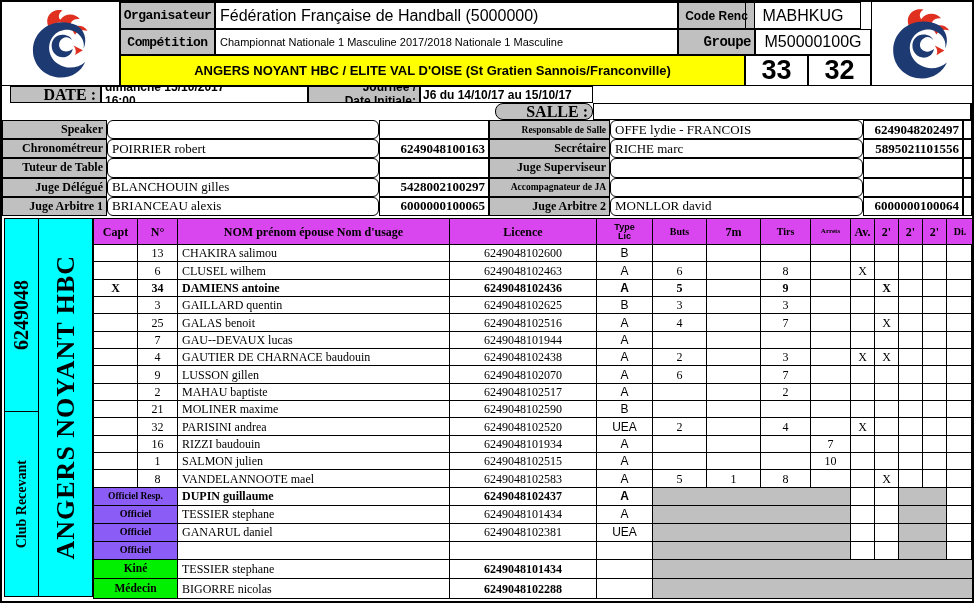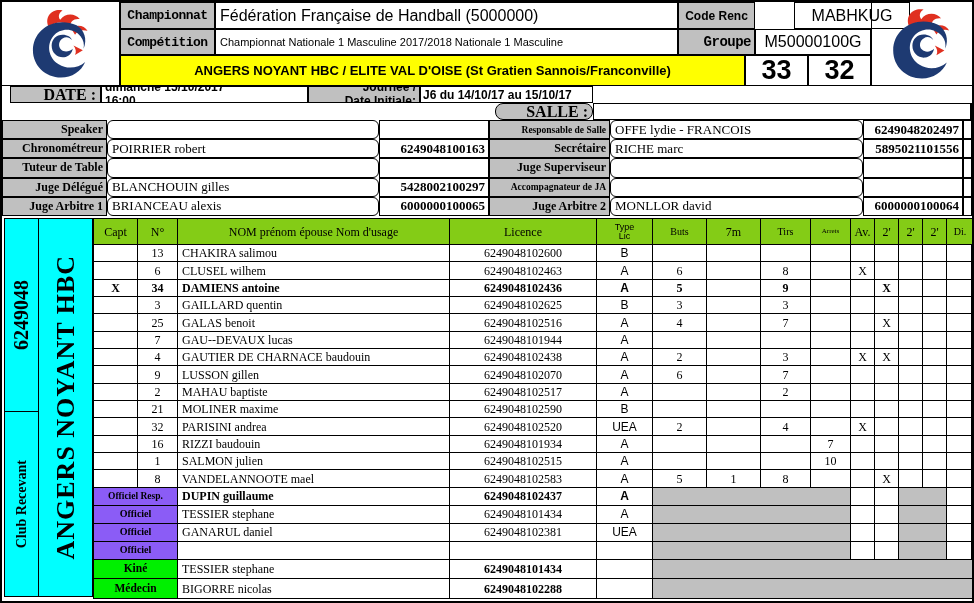--- a/index.html
+++ b/index.html
@@ -18,21 +18,21 @@
   
   .band-top{left:0;top:0;width:970px;height:84px;}
   .logo-cell{left:0;top:0;width:118px;height:84px;border-right:1px solid #000;border-bottom:1px solid #000;
              display:flex;align-items:center;justify-content:center;}
   .logo-cell-right{left:869px;top:0;width:101px;height:84px;border-left:1px solid #000;border-bottom:1px solid #000;
              display:flex;align-items:center;justify-content:center;}
   .t-label{font-family:"Liberation Mono", monospace;font-weight:bold;font-size:13px;letter-spacing:-0.5px;}
   .org-label{left:118px;top:0;width:95px;height:27px;}
   .org-value{left:213px;top:0;width:463px;height:27px;font-size:16px;padding-left:4px;}
   .code-label{left:676px;top:0;width:77px;height:27px;font-size:12px;}
-  .code-value{left:792px;top:0;width:116px;height:27px;font-size:16px;}
+  .code-value{left:743px;top:0;width:116px;height:27px;font-size:16px;}
   .comp-label{left:118px;top:27px;width:95px;height:26px;}
   .comp-value{left:213px;top:27px;width:463px;height:26px;font-size:11px;padding-left:4px;}
   .grp-label{left:676px;top:27px;width:77px;height:26px;font-size:14px;justify-content:flex-end;padding-right:3px;}
   .grp-value{left:753px;top:27px;width:116px;height:26px;font-size:16px;}
   .title-cell{left:118px;top:53px;width:625px;height:31px;font-size:13px;}
   .score1{left:743px;top:53px;width:63px;height:31px;font-size:27px;}
   .score2{left:806px;top:53px;width:63px;height:31px;font-size:27px;}
 
   
   .band-date{left:8px;top:84px;width:970px;height:34px;display:grid;
@@ -78,21 +78,21 @@
   .tr.p{grid-template-columns:44px 40px 272px 147px 56px 54px 54px 50px 40px 24px 24px 24px 24px 26px;height:17.35px;}
   .tr.hd{grid-template-columns:44px 40px 272px 147px 56px 54px 54px 50px 40px 24px 24px 24px 24px 26px;height:26px;}
   .tr.o{grid-template-columns:84px 272px 147px 56px 198px 24px 24px 48px 26px;height:18px;}
   .tr.s{grid-template-columns:84px 272px 147px 56px 320px;height:19.3px;}
   .td{border-right:1px solid #000;border-bottom:1px solid #000;box-sizing:border-box;overflow:hidden;
       display:flex;align-items:center;justify-content:center;font-size:12px;line-height:1;}
   .td:last-child{border-right:none;}
   .tr:last-child .td{border-bottom:none;}
   .td.name{justify-content:flex-start;padding-left:4px;text-align:left;white-space:nowrap;}
   .td.type{font-family:"Liberation Sans", sans-serif;}
-  .hd .td{background:#84cc16;font-weight:normal;text-align:center;}
+  .hd .td{background:#d946ef;font-weight:bold;text-align:center;}
   .hd .h-capt{font-size:12px;} .hd .h-num{font-size:12px;} .hd .h-name{font-size:12px;} .hd .h-lic{font-size:12px;}
   .hd .h-type{font-family:"Liberation Sans", sans-serif;font-size:9px;line-height:1;}
   .hd .h-type span{display:block;width:28px;}
   .hd .h-buts,.hd .h-tirs{font-size:10px;}
   .hd .h-7m{font-size:12px;}
   .hd .h-arrets{font-size:7px;}
   .hd .h-av,.hd .h-2{font-size:12px;}
   .hd .h-di{font-size:10px;}
   .o .olabel{background:#8b5cf6;font-size:10px;font-weight:bold;}
   .o .olabel.resp{font-size:9.5px;}
@@ -109,21 +109,21 @@
     <div class="abs logo-cell">
       <svg width="78" height="78" viewBox="0 0 100 100">
         <path fill="#E03020" d="M34 28 C28 14 40 4 52 7 C47 10 46 15 49 19 C55 10 68 10 74 18 C66 17 62 21 62 27 C53 20 42 22 34 28 Z"></path>
         <path fill="#E03020" d="M63 30 C70 24 80 26 84 33 C77 31 71 33 68 38 Z"></path>
         <path fill="#1E3A72" d="M52 22 C30 22 14 38 14 58 C14 78 30 93 50 93 C64 93 76 85 81 73 C72 81 58 83 47 76 C34 68 31 51 40 40 C49 29 66 29 75 40 C79 45 80 50 79 56 C84 44 80 32 70 26 C64 23 58 22 52 22 Z"></path>
         <path fill="#1E3A72" d="M52 38 C44 38 38 44 38 52 C38 62 46 68 54 67 C60 66 64 62 65 56 C61 60 54 61 50 57 C46 53 47 46 52 43 C56 40 61 41 64 45 C63 41 58 38 52 38 Z"></path>
         <path fill="#E03020" d="M66 52 L78 58 L68 64 C70 60 69 56 66 52 Z"></path>
       </svg>
     </div>
 
-    <div class="abs cell gray c t-label org-label">Championnat</div>
+    <div class="abs cell gray c t-label org-label">Organisateur</div>
     <div class="abs cell l sans org-value">Fédération Française de Handball (5000000)</div>
     <div class="abs cell gray c sans b code-label">Code Renc</div>
     <div class="abs cell c sans code-value">MABHKUG</div>
 
     <div class="abs cell gray c t-label comp-label">Compétition</div>
     <div class="abs cell l sans comp-value">Championnat Nationale 1 Masculine 2017/2018  Nationale 1 Masculine</div>
     <div class="abs cell gray c t-label grp-label">Groupe</div>
     <div class="abs cell c sans grp-value">M50000100G</div>
 
     <div class="abs cell yellow c sans b title-cell">ANGERS NOYANT HBC / ELITE VAL D'OISE (St Gratien Sannois/Franconville)</div>

